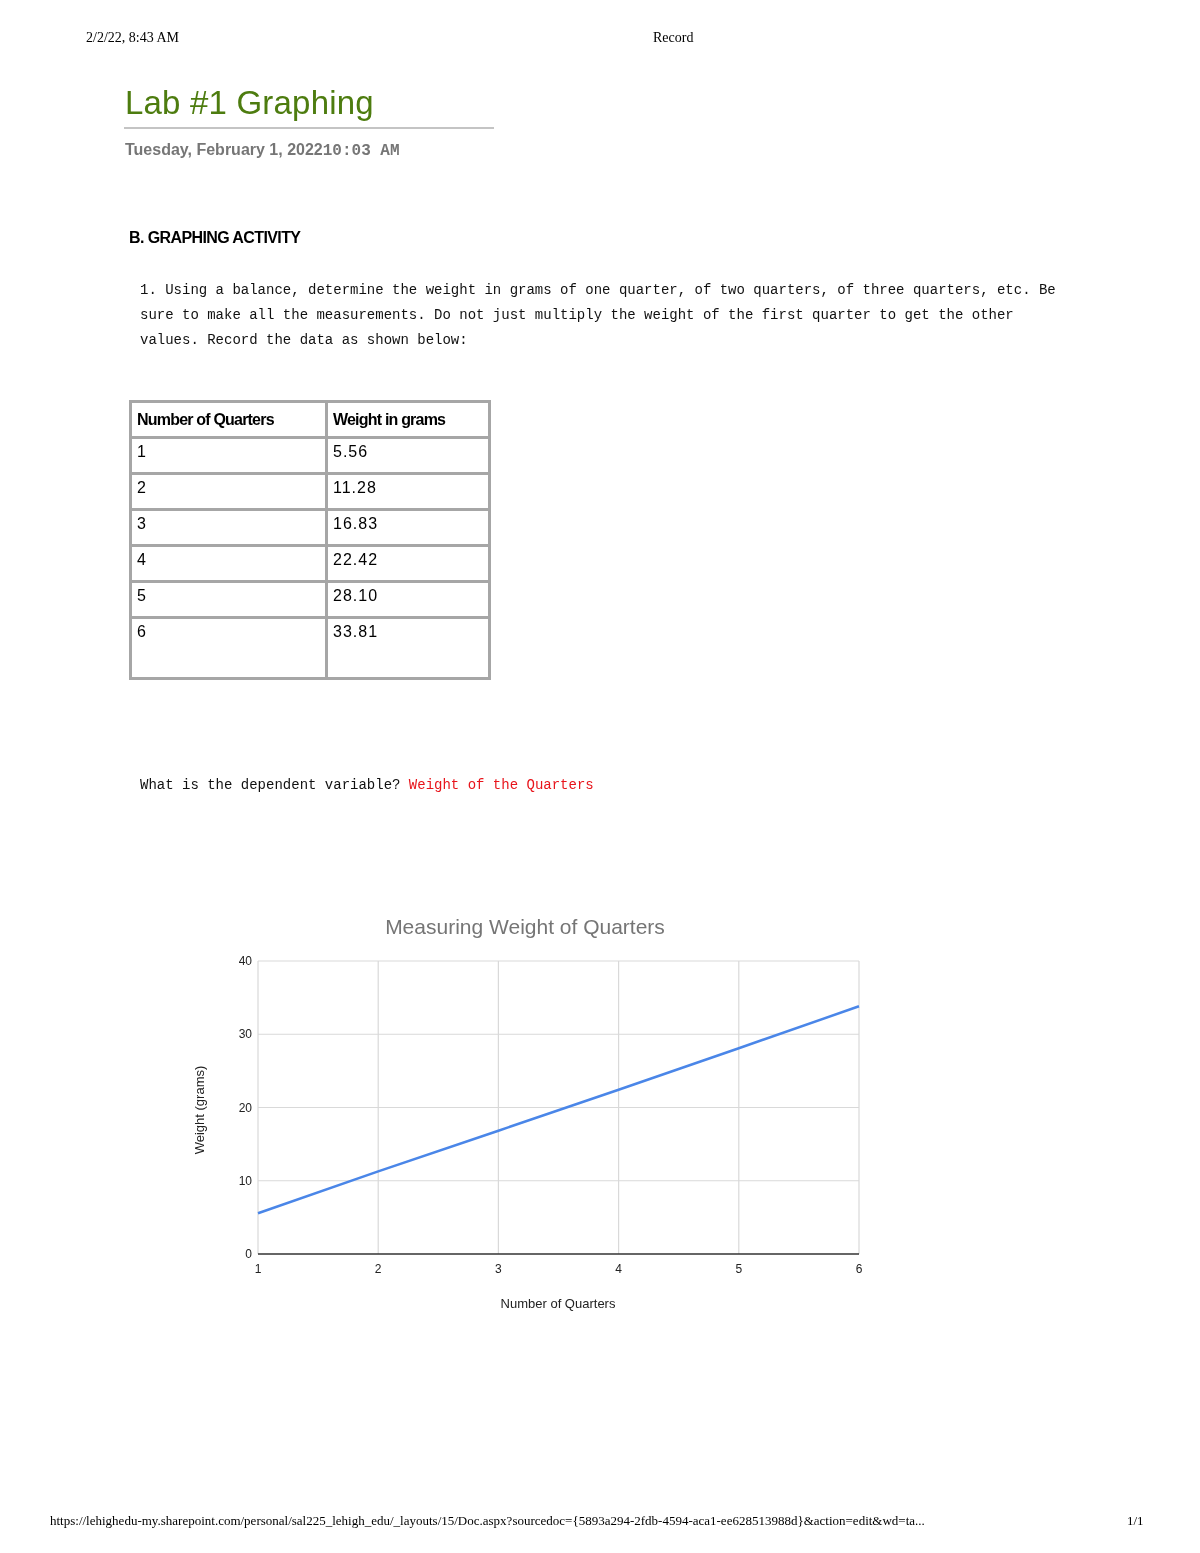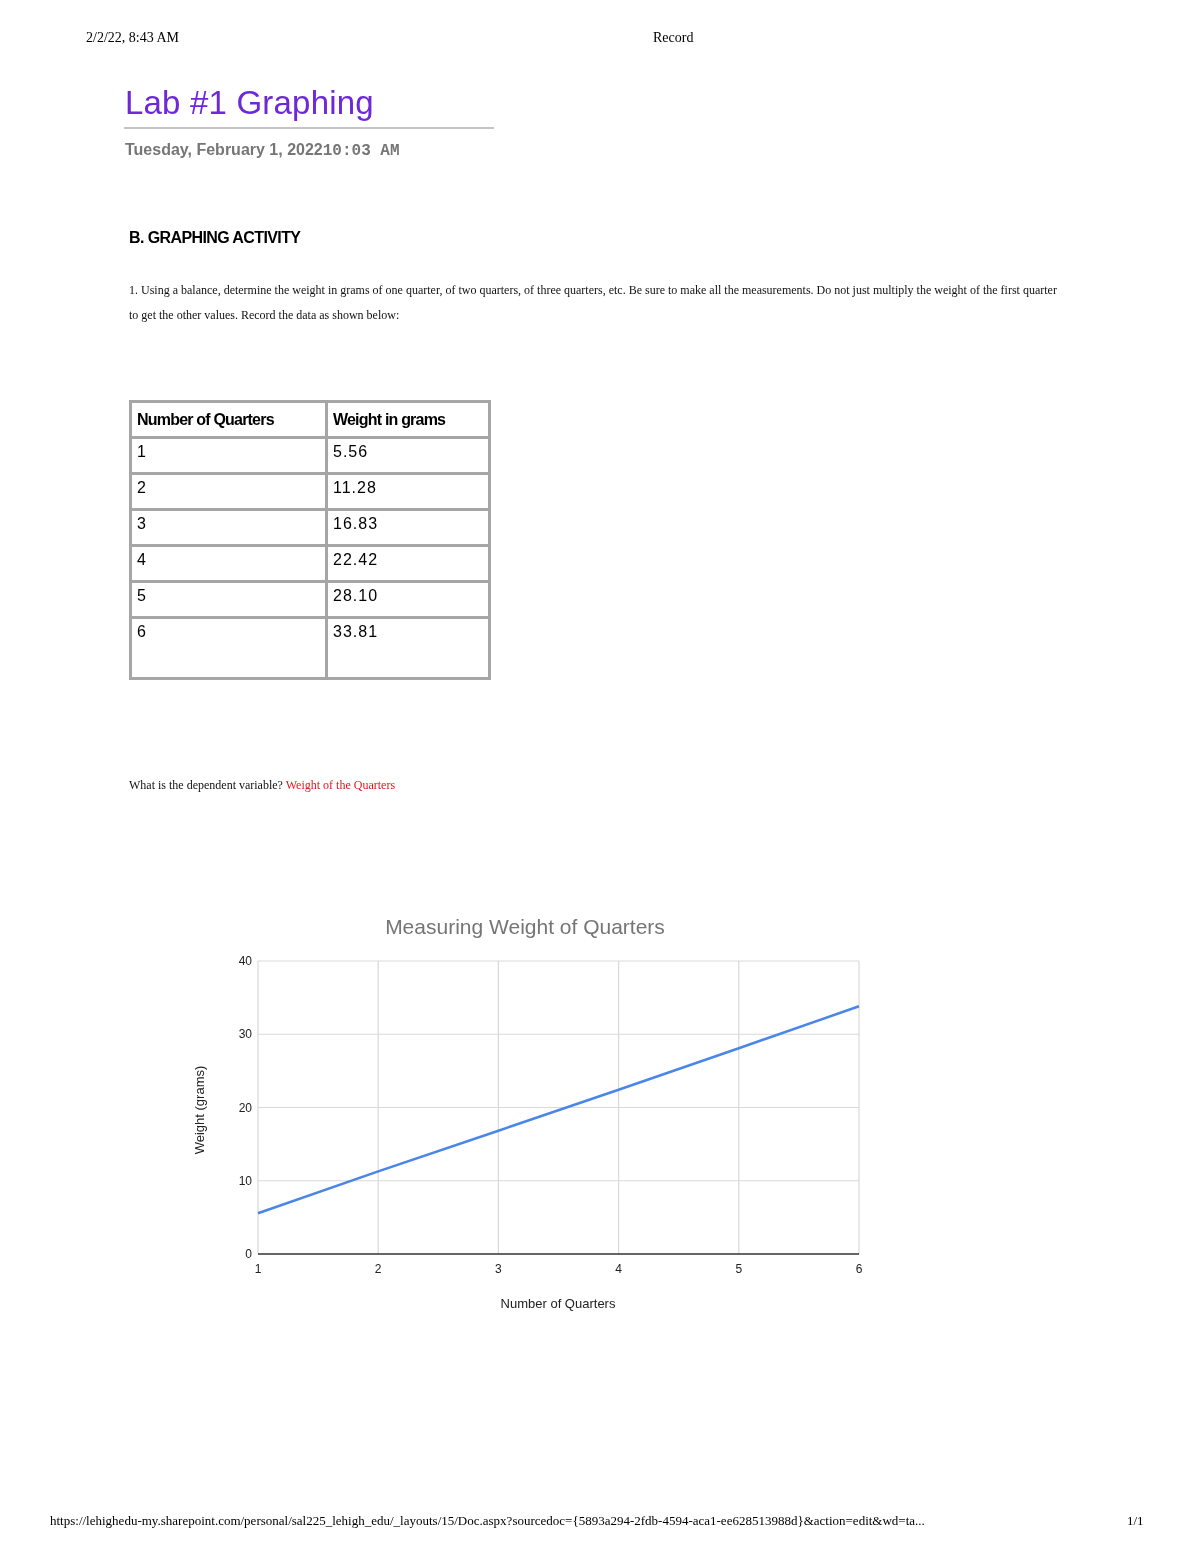--- a/index.html
+++ b/index.html
@@ -1,26 +1,26 @@
 <!DOCTYPE html>
 <html><head>
 <meta charset="utf-8">
 <style>
   html, body { margin: 0; padding: 0; background: #ffffff; }
   body { width: 1200px; height: 1553px; position: relative; overflow: hidden; color: #000; }
   .print-header { position: absolute; top: 30px; left: 0; width: 1200px; font-family: "Liberation Serif", serif; font-size: 14px; color: #000; }
   .print-header .date { position: absolute; left: 50px; top: 0; margin-left: 36px; }
   .print-header .app { position: absolute; left: 653px; top: 0; }
 
-  .page-title { position: absolute; left: 125px; top: 84px; font-family: "Liberation Sans", sans-serif; font-size: 33px; font-weight: normal; color: #6d28d9; letter-spacing: 0.2px; }
+  .page-title { position: absolute; left: 125px; top: 84px; font-family: "Liberation Sans", sans-serif; font-size: 33px; font-weight: normal; color: #4d7c0f; letter-spacing: 0.2px; }
   .title-rule { position: absolute; left: 124px; top: 127px; width: 370px; height: 2px; background: #c4c4c4; }
   .page-meta { position: absolute; left: 125px; top: 141px; font-family: "Liberation Sans", sans-serif; font-size: 16px; font-weight: bold; color: #767676; }
   .page-meta .time { margin-left: 0; font-family: Liberation Mono, monospace; }
 
-  .body-text { font-family: Liberation Serif, serif; font-size: 12px; line-height: 25px; color: #111; }
+  .body-text { font-family: Liberation Mono, monospace; font-size: 14px; line-height: 25px; color: #111; margin-left: 11px; }
   .section-heading { position: absolute; left: 129px; top: 229px; font-family: "Liberation Sans", sans-serif; font-weight: bold; font-size: 16px; letter-spacing: -0.6px; color: #000; }
   .para1 { position: absolute; left: 129px; top: 278px; width: 930px; }
   .para2 { position: absolute; left: 129px; top: 773px; width: 900px; }
   .answer { color: #e8141b; }
 
   table.data { position: absolute; left: 129px; top: 400px; border-collapse: collapse; font-family: "Liberation Sans", sans-serif; font-size: 16px; }
   table.data th, table.data td { border: 3px solid #a6a6a6; padding: 0 5px; text-align: left; vertical-align: top; }
   table.data th { height: 33px; font-weight: bold; letter-spacing: -0.8px; vertical-align: middle; font-size: 16px; }
   table.data td { height: 29px; padding-top: 4px; }
   table.data td.c1 { width: 183px; }

